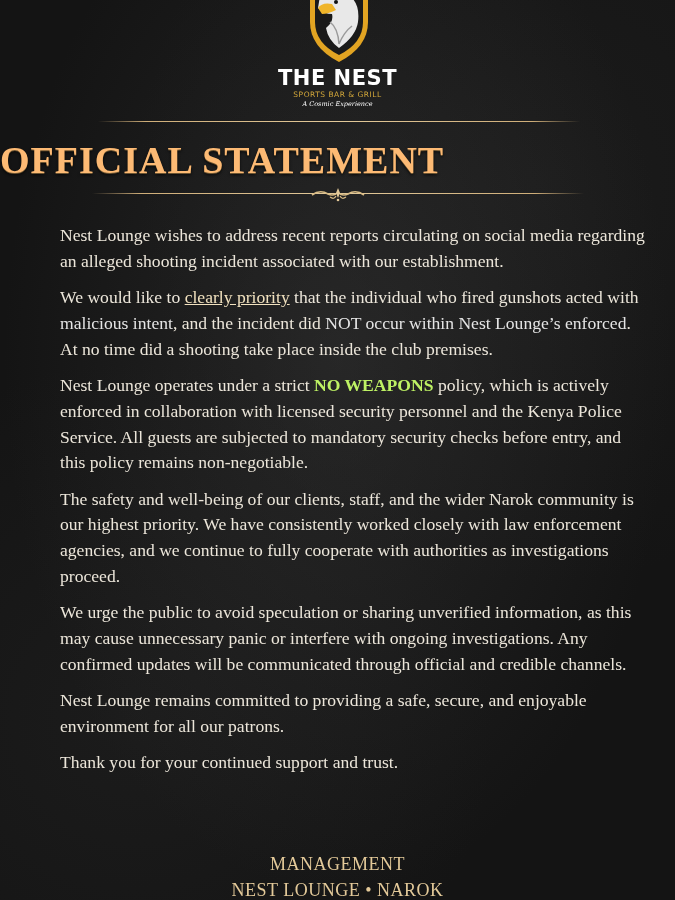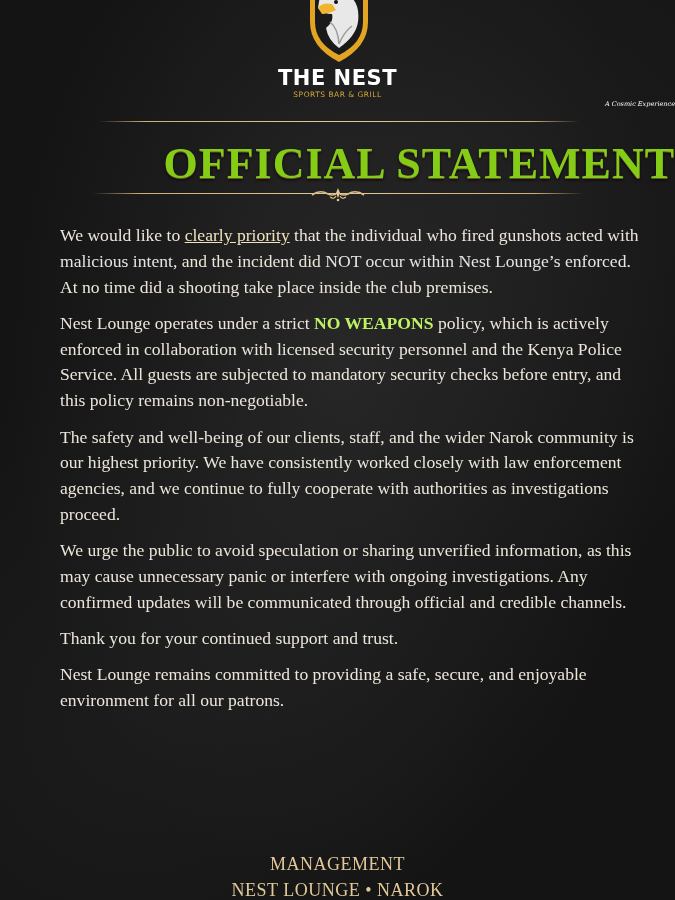--- a/index.html
+++ b/index.html
@@ -22,31 +22,31 @@
     position: absolute; left: 0; right: 0; top: 66px; text-align: center;
     font-family: "DejaVu Sans", "Liberation Sans", sans-serif;
     font-size: 21px; font-weight: bold; color: #ffffff; letter-spacing: 0.5px;
   }
   .brand-sub {
     position: absolute; left: 0; right: 0; top: 90px; text-align: center;
     font-family: "DejaVu Sans", "Liberation Sans", sans-serif;
     font-size: 7.5px; color: #d4a83a; letter-spacing: 0.5px; text-transform: uppercase;
   }
   .brand-tag {
-    position: absolute; left: 0; right: 0; top: 100px; text-align: right;
+    position: absolute; left: 0; right: 0; top: 100px; text-align: center;
     font-family: "DejaVu Serif", "Liberation Serif", serif;
     font-size: 6.5px; font-style: italic; color: #ffffff;
   }
 
   .rule-top { position: absolute; left: 98px; width: 482px; top: 121px; height: 1px;
     background: linear-gradient(to right, rgba(201,165,106,0), #cfae79 10%, #e2c99a 50%, #cfae79 90%, rgba(201,165,106,0)); }
   .title {
-    position: absolute; left: 0; right: 0; top: 138px; text-align: right;
+    position: absolute; left: 0; right: 0; top: 138px; text-align: left;
     font-family: "Liberation Serif", "DejaVu Serif", serif;
-    font-size: 44px; color: #84cc16; letter-spacing: 1px;
+    font-size: 38px; color: #fdba74; letter-spacing: 1px;
     text-shadow: 0 1px 0 #6b5330, 0 2px 3px rgba(0,0,0,0.8);
   }
   .rule-bottom { position: absolute; left: 92px; width: 492px; top: 193px; height: 1px;
     background: linear-gradient(to right, rgba(201,165,106,0), #cfae79 10%, #e2c99a 50%, #cfae79 90%, rgba(201,165,106,0)); }
   .flourish { position: absolute; left: 310px; top: 186px; width: 56px; height: 16px; }
 
   .body-text {
     position: absolute; left: 60px; width: 585px; top: 223px;
     font-family: "Liberation Serif", "DejaVu Serif", serif;
     font-size: 17.6px; line-height: 25.8px; color: #ece6da;
@@ -87,25 +87,26 @@
   <svg class="flourish" viewBox="0 0 56 16">
     <path d="M2 9 Q10 3 18 8 Q22 10 26 8" stroke="#d9bc86" stroke-width="1.6" fill="none"></path>
     <path d="M54 9 Q46 3 38 8 Q34 10 30 8" stroke="#d9bc86" stroke-width="1.6" fill="none"></path>
     <path d="M28 2 L30 7 L28 12 L26 7 Z" fill="#e3c999"></path>
     <circle cx="28" cy="14" r="1.3" fill="#e3c999"></circle>
     <path d="M20 11 Q24 14 26 10" stroke="#d9bc86" stroke-width="1.2" fill="none"></path>
     <path d="M36 11 Q32 14 30 10" stroke="#d9bc86" stroke-width="1.2" fill="none"></path>
   </svg>
 
   <div class="body-text">
+    <p>Nest Lounge wishes to address recent reports circulating on social media regarding an alleged shooting incident associated with our establishment.</p>
     <p><span>We would like to </span><span class="ul">clearly priority</span><span> that the individual who fired gunshots acted with </span><span class="hl">malicious intent</span><span>, and the incident did </span><span class="hl">NOT occur within Nest Lounge’s enforced</span><span>. At no time did a shooting take place inside the club premises.</span></p>
     <p><span>Nest Lounge operates under a strict </span><span class="hl-bold">NO WEAPONS</span><span> policy, which is actively enforced in collaboration with licensed security personnel and the Kenya Police Service. All guests are subjected to mandatory security checks before entry, and this policy remains non-negotiable.</span></p>
     <p>The safety and well-being of our clients, staff, and the wider Narok community is our highest priority. We have consistently worked closely with law enforcement agencies, and we continue to fully cooperate with authorities as investigations proceed.</p>
     <p>We urge the public to avoid speculation or sharing unverified information, as this may cause unnecessary panic or interfere with ongoing investigations. Any confirmed updates will be communicated through official and credible channels.</p>
+    <p>Nest Lounge remains committed to providing a safe, secure, and enjoyable environment for all our patrons.</p>
     <p>Thank you for your continued support and trust.</p>
-    <p>Nest Lounge remains committed to providing a safe, secure, and enjoyable environment for all our patrons.</p>
   </div>
 
   <div class="signoff">
     <div>MANAGEMENT</div>
     <div>NEST LOUNGE • NAROK</div>
   </div>
 </div>
 
 </body></html>

